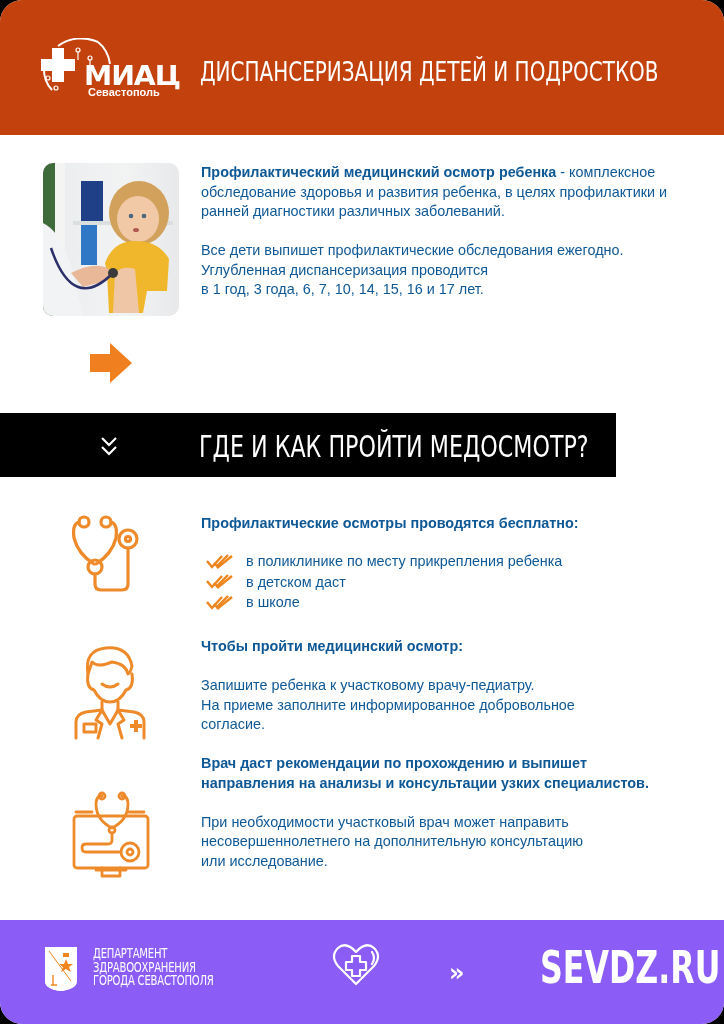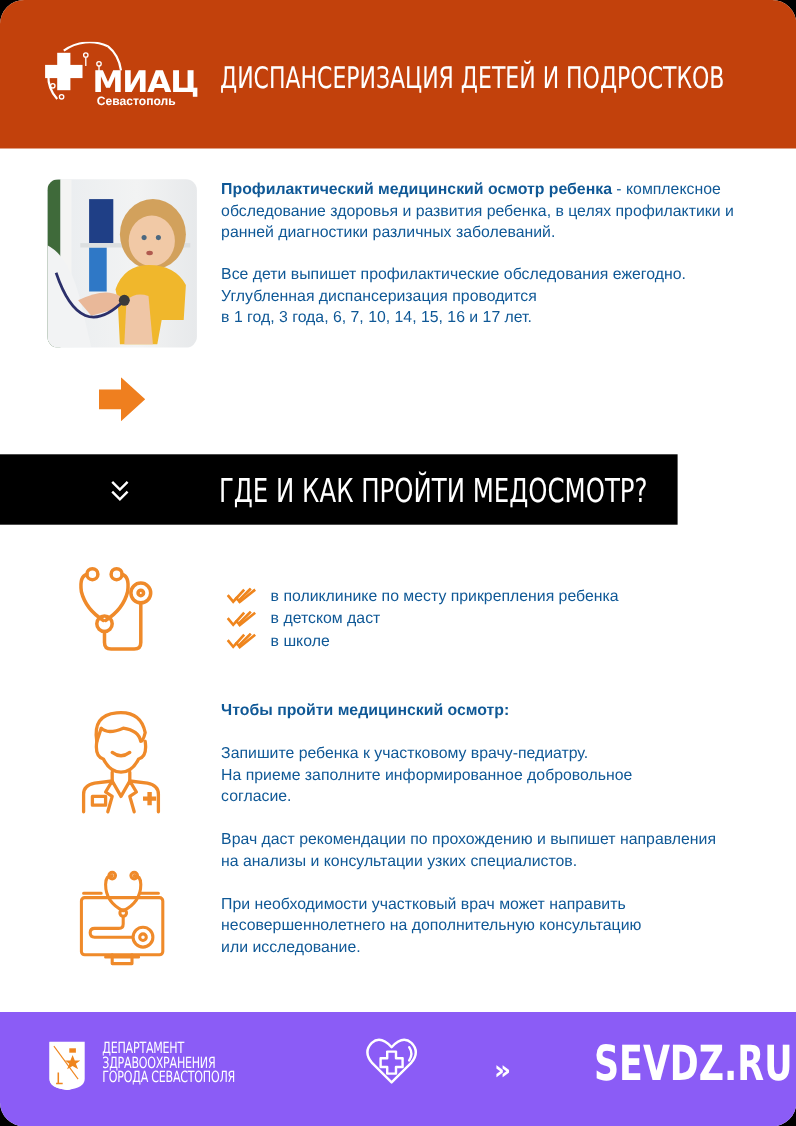--- a/index.html
+++ b/index.html
@@ -161,20 +161,21 @@
       <path d="M9 10 Q2 12 4 26 Q8 42 24 52"></path>
       <path d="M41 10 Q48 12 46 26 Q42 42 26 52"></path>
       <circle cx="25" cy="55" r="7"></circle>
       <path d="M25 62 V72 Q25 78 31 78 H52 Q58 78 58 72 V36"></path>
       <circle cx="58" cy="27" r="9"></circle>
       <circle cx="58" cy="27" r="2.5"></circle>
     </g>
   </svg>
 
   <div class="s2 text">
+    <div class="bold">Профилактические осмотры проводятся бесплатно:</div>
     <ul class="check-list">
       <li>
         <svg width="28" height="16" viewBox="0 0 28 16">
           <g stroke="#ef851d" stroke-width="2.4" fill="none">
               <path d="M1 7 L6 13 L16 2"></path>
               <path d="M8 9 L11 12 L22 1"></path>
               <path d="M11 14 L26 2"></path>
             </g>
         </svg>
         <span>в поликлинике по месту прикрепления ребенка</span>
@@ -214,21 +215,21 @@
     </g>
     <path d="M60 84 H64 V80 H68 V84 H72 V88 H68 V92 H64 V88 H60 Z" fill="#ef8a2a"></path>
   </svg>
 
   <div class="s3 text">
     <p class="bold">Чтобы пройти медицинский осмотр:</p>
     <p>
       <span>Запишите ребенка к участковому врачу-педиатру.</span><br>
       <span style="display:inline-block;width:400px;">На приеме заполните информированное добровольное согласие.</span>
     </p>
-    <p style="width:450px;">Врач даст рекомендации по прохождению и выпишет направления на анализы и консультации узких специалистов.</p>
+    <p style="width:450px;font-weight:bold;">Врач даст рекомендации по прохождению и выпишет направления на анализы и консультации узких специалистов.</p>
     <p style="width:410px;">При необходимости участковый врач может направить несовершеннолетнего на дополнительную консультацию или исследование.</p>
   </div>
 
   <svg class="icon" style="left:72px;top:790px;" width="80" height="90" viewBox="0 0 80 90">
     <g stroke="#ef8a2a" stroke-width="2.8" fill="none" stroke-linecap="round" stroke-linejoin="round">
       <path d="M4 22 H20 M56 22 H72"></path>
       <rect x="2" y="26" width="74" height="52" rx="3"></rect>
       <path d="M24 80 H54 M30 78 V86 H48 V78"></path>
       <path d="M30 6 Q24 6 24 14 Q24 30 40 38 Q56 30 56 14 Q56 6 50 6"></path>
       <circle cx="30" cy="6" r="3"></circle>

